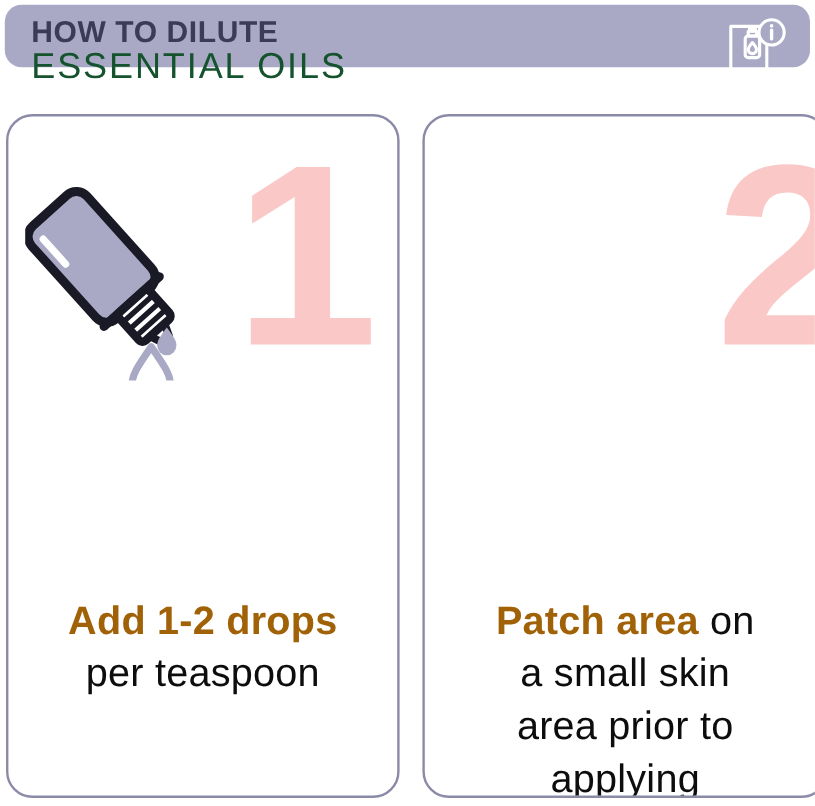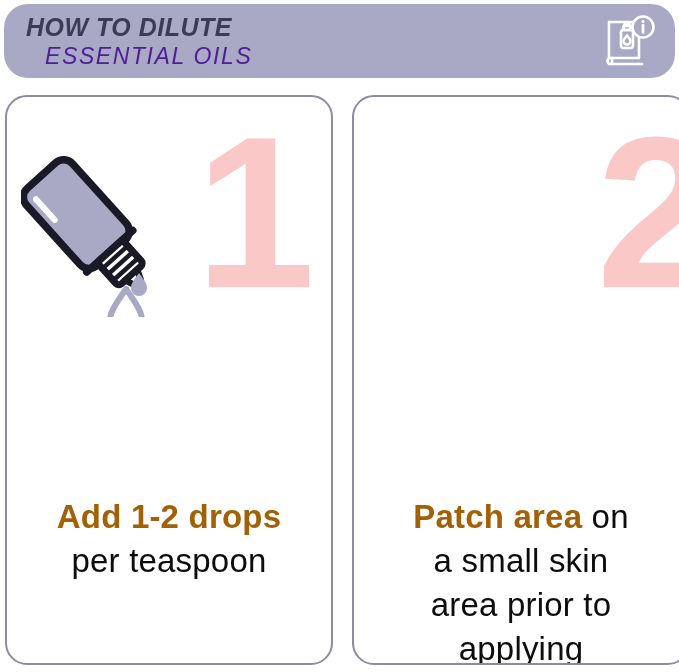--- a/index.html
+++ b/index.html
@@ -14,47 +14,45 @@
     font-family: "Liberation Sans", sans-serif;
     position: relative;
   }
 
   
   .header-bar {
     position: absolute;
     left: 4px;
     top: 4px;
     width: 671px;
-    height: 74px;
+    height: 52px;
     background: #a9a9c6;
-    border-radius: 24px;
+    border-radius: 14px;
     box-sizing: border-box;
-    font-style: italic;
   }
   .header-text-block {
     position: absolute;
     left: 22px;
     top: 8px;
   }
   .header-title {
     font-size: 25px;
     font-weight: bold;
     letter-spacing: 0.5px;
     color: #3b3b58;
     line-height: 30px;
     white-space: nowrap;
   }
   .header-subtitle {
-    font-size: 23px;
+    font-size: 30px;
     font-weight: normal;
     letter-spacing: 1.6px;
-    color: #4c1d95;
+    color: #14532d;
     line-height: 28px;
     white-space: nowrap;
-    margin-left: 19px;
   }
   .header-icon {
     position: absolute;
     right: 18px;
     top: 8px;
     width: 58px;
     height: 58px;
   }
 
   

